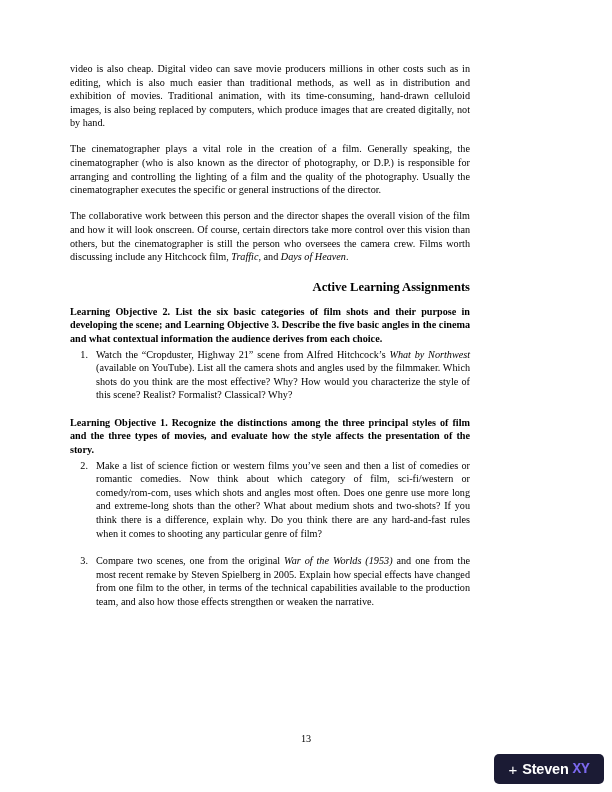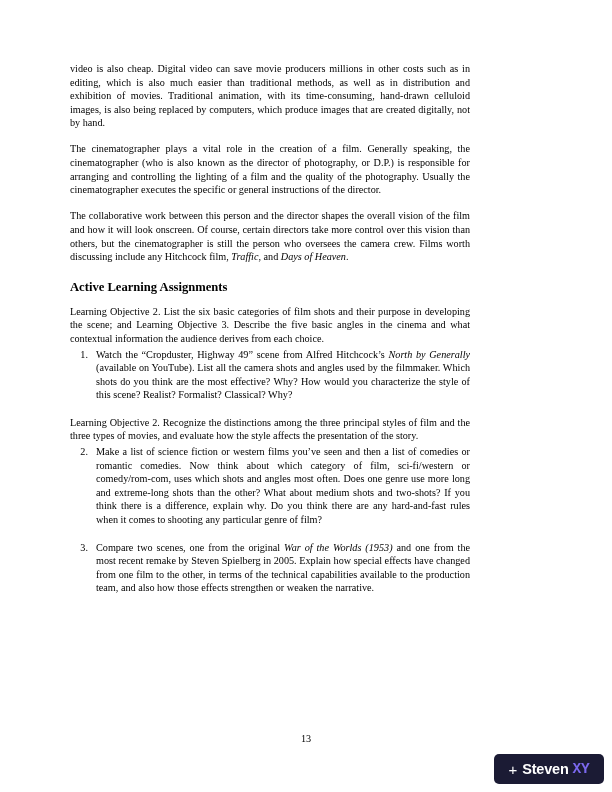--- a/index.html
+++ b/index.html
@@ -28,24 +28,25 @@
     line-height: 13.6px;
     text-align: justify;
     margin: 0 0 12.5px 0;
     text-indent: 0;
   }
   h2.section-heading {
     font-size: 12.6px;
     font-weight: bold;
     margin: 16px 0 10px 0;
     line-height: 15px;
+    text-align: right;
   }
   p.objective {
     font-size: 10.2px;
-    font-weight: normal;
+    font-weight: bold;
     line-height: 13.6px;
     text-align: justify;
     margin: 0 0 2px 0;
   }
   ol.assignment-list {
     margin: 0 0 14px 0;
     padding-left: 0;
     list-style: none;
     counter-reset: none;
   }
@@ -116,24 +117,24 @@
   <p class="body-para">video is also cheap. Digital video can save movie producers millions in other costs such as in editing, which is also much easier than traditional methods, as well as in distribution and exhibition of movies. Traditional animation, with its time-consuming, hand-drawn celluloid images, is also being replaced by computers, which produce images that are created digitally, not by hand.</p>
 
   <p class="body-para">The cinematographer plays a vital role in the creation of a film. Generally speaking, the cinematographer (who is also known as the director of photography, or D.P.) is responsible for arranging and controlling the lighting of a film and the quality of the photography. Usually the cinematographer executes the specific or general instructions of the director.</p>
 
   <p class="body-para"><span>The collaborative work between this person and the director shapes the overall vision of the film and how it will look onscreen. Of course, certain directors take more control over this vision than others, but the cinematographer is still the person who oversees the camera crew. Films worth discussing include any Hitchcock film, </span><i>Traffic</i><span>, and </span><i>Days of Heaven</i><span>.</span></p>
 
   <h2 class="section-heading">Active Learning Assignments</h2>
 
   <p class="objective">Learning Objective 2. List the six basic categories of film shots and their purpose in developing the scene; and Learning Objective 3. Describe the five basic angles in the cinema and what contextual information the audience derives from each choice.</p>
   <ol class="assignment-list">
-    <li><span class="num">1.</span><span>Watch the “Cropduster, Highway 49” scene from Alfred Hitchcock’s </span><i>North by Generally</i><span> (available on YouTube). List all the camera shots and angles used by the filmmaker. Which shots do you think are the most effective? Why? How would you characterize the style of this scene? Realist? Formalist? Classical? Why?</span></li>
+    <li><span class="num">1.</span><span>Watch the “Cropduster, Highway 21” scene from Alfred Hitchcock’s </span><i>What by Northwest</i><span> (available on YouTube). List all the camera shots and angles used by the filmmaker. Which shots do you think are the most effective? Why? How would you characterize the style of this scene? Realist? Formalist? Classical? Why?</span></li>
   </ol>
 
-  <p class="objective">Learning Objective 2. Recognize the distinctions among the three principal styles of film and the three types of movies, and evaluate how the style affects the presentation of the story.</p>
+  <p class="objective">Learning Objective 1. Recognize the distinctions among the three principal styles of film and the three types of movies, and evaluate how the style affects the presentation of the story.</p>
   <ol class="assignment-list">
     <li><span class="num">2.</span><span>Make a list of science fiction or western films you’ve seen and then a list of comedies or romantic comedies. Now think about which category of film, sci-fi/western or comedy/rom-com, uses which shots and angles most often. Does one genre use more long and extreme-long shots than the other? What about medium shots and two-shots? If you think there is a difference, explain why. Do you think there are any hard-and-fast rules when it comes to shooting any particular genre of film?</span><i></i><span></span></li>
   </ol>
 
   <ol class="assignment-list">
     <li><span class="num">3.</span><span>Compare two scenes, one from the original </span><i>War of the Worlds (1953)</i><span> and one from the most recent remake by Steven Spielberg in 2005. Explain how special effects have changed from one film to the other, in terms of the technical capabilities available to the production team, and also how those effects strengthen or weaken the narrative.</span></li>
   </ol>
 
 </div>
 

